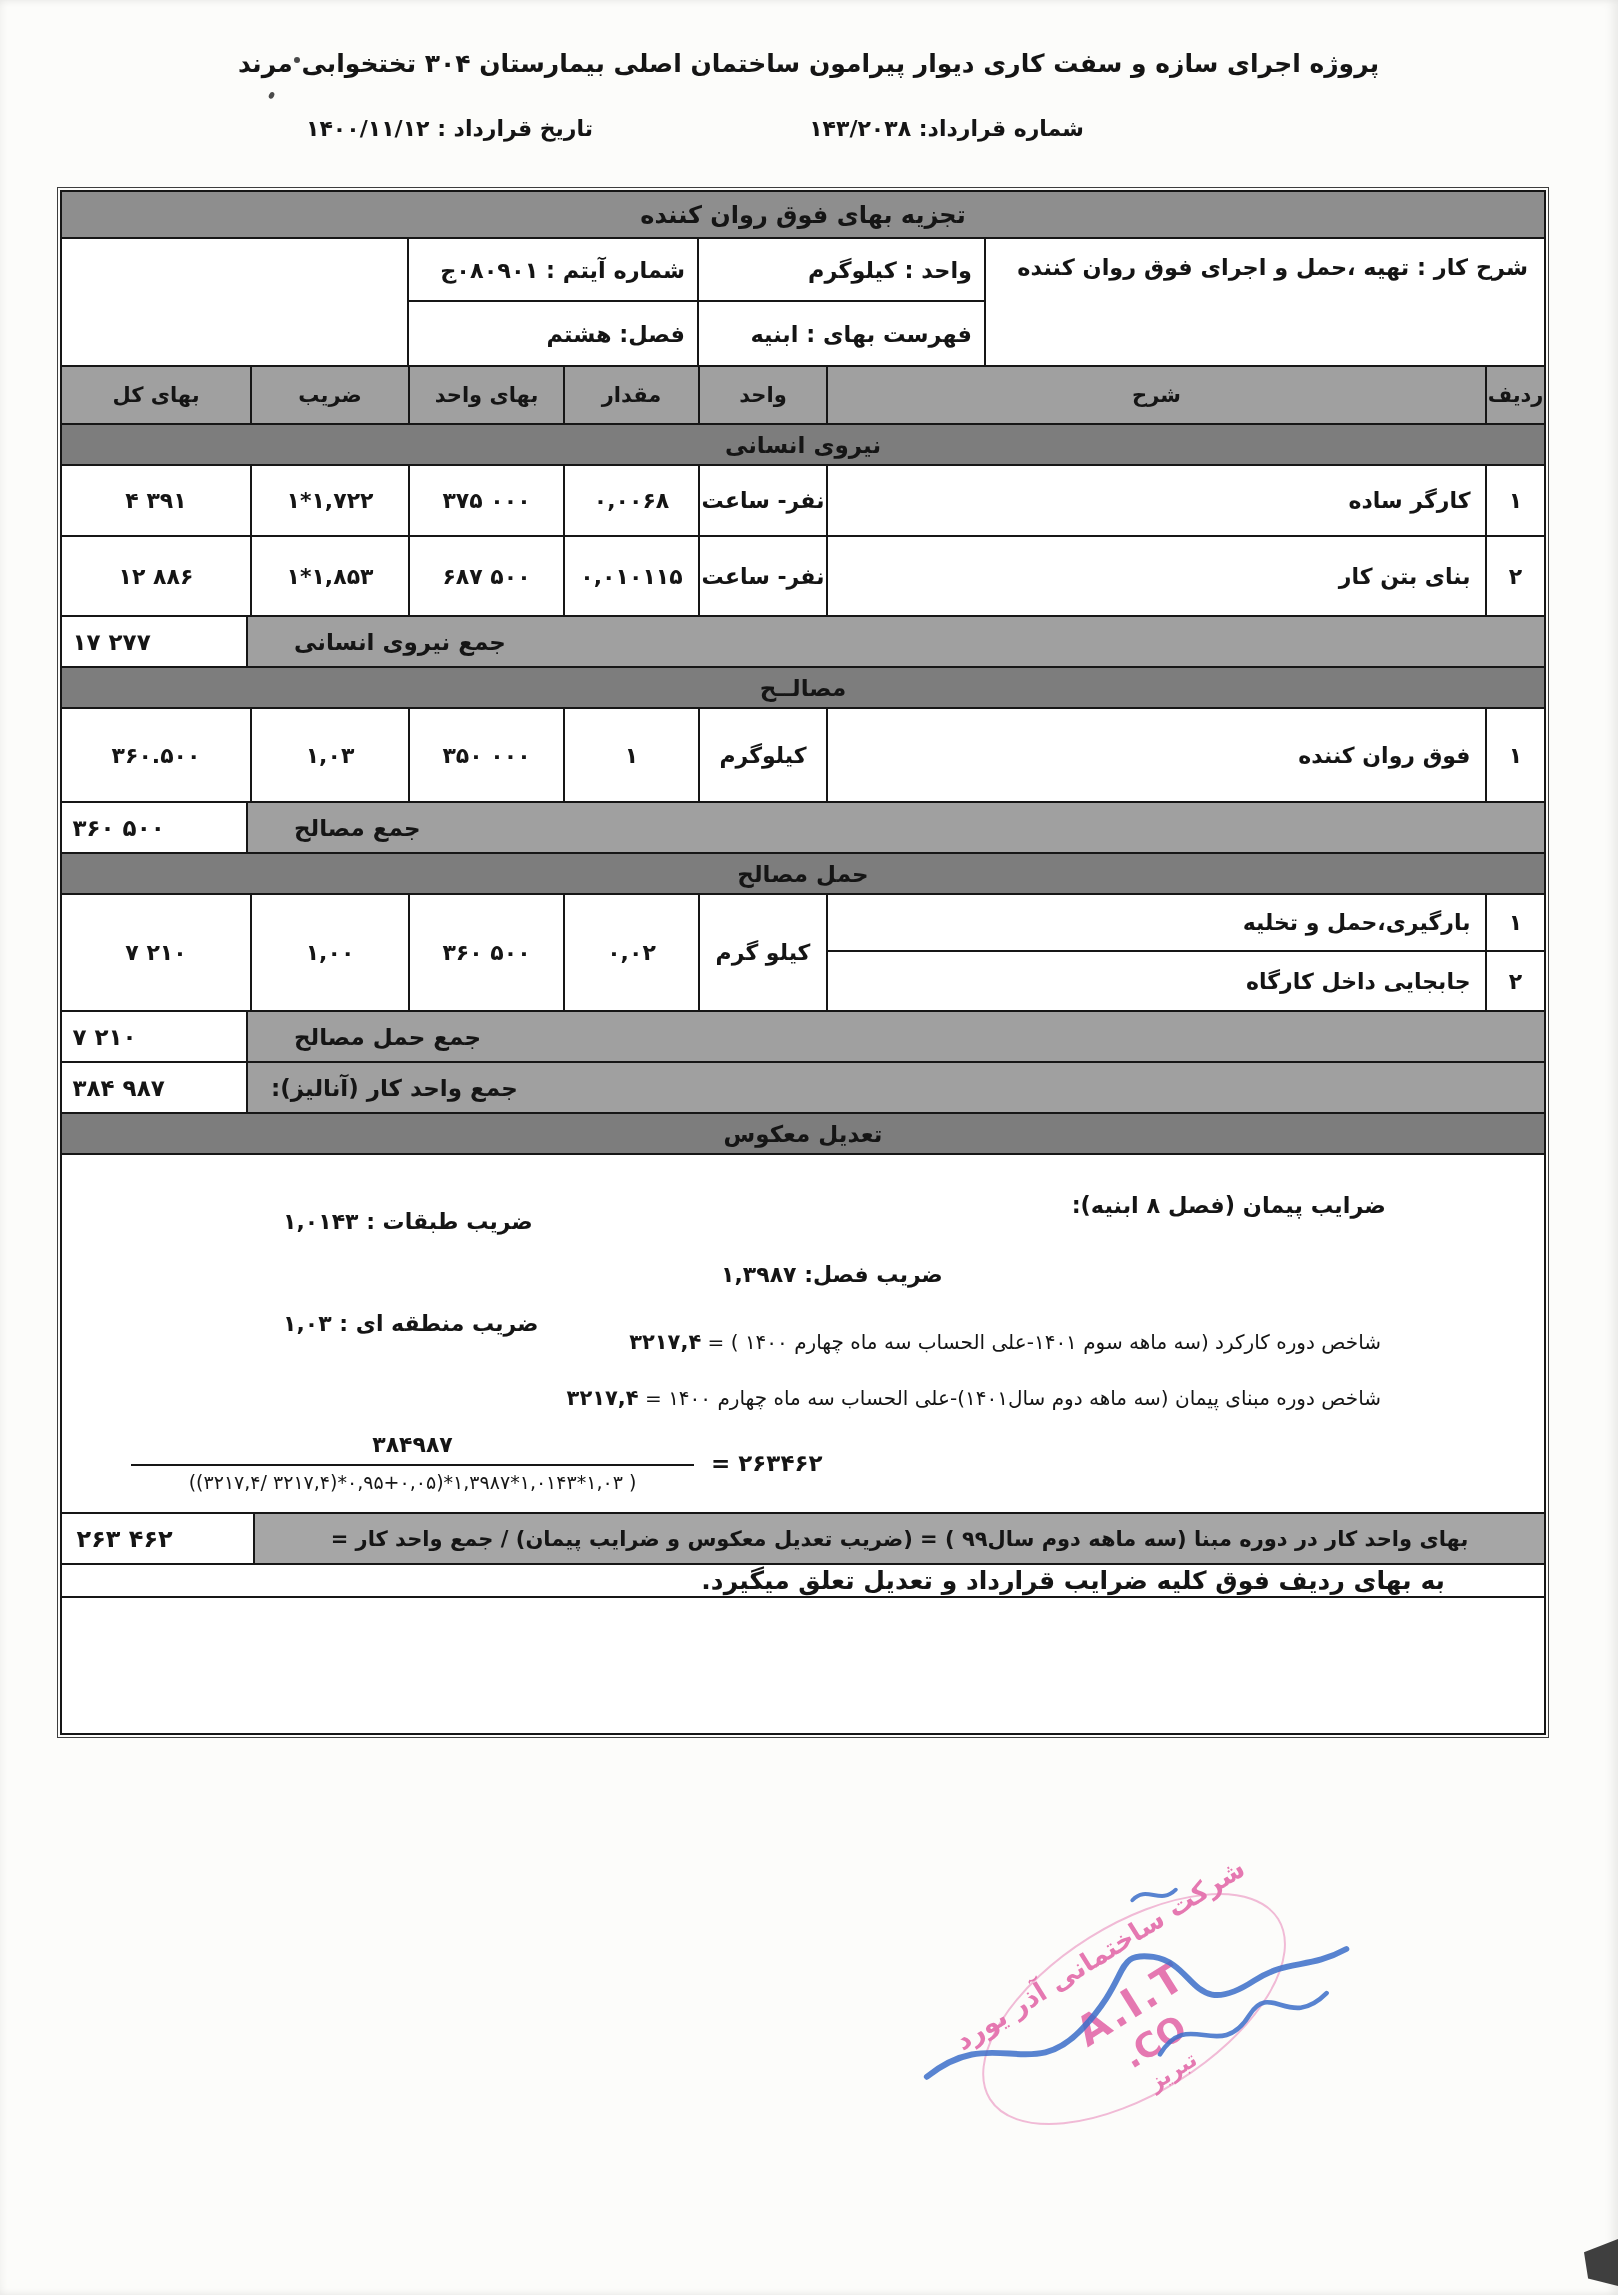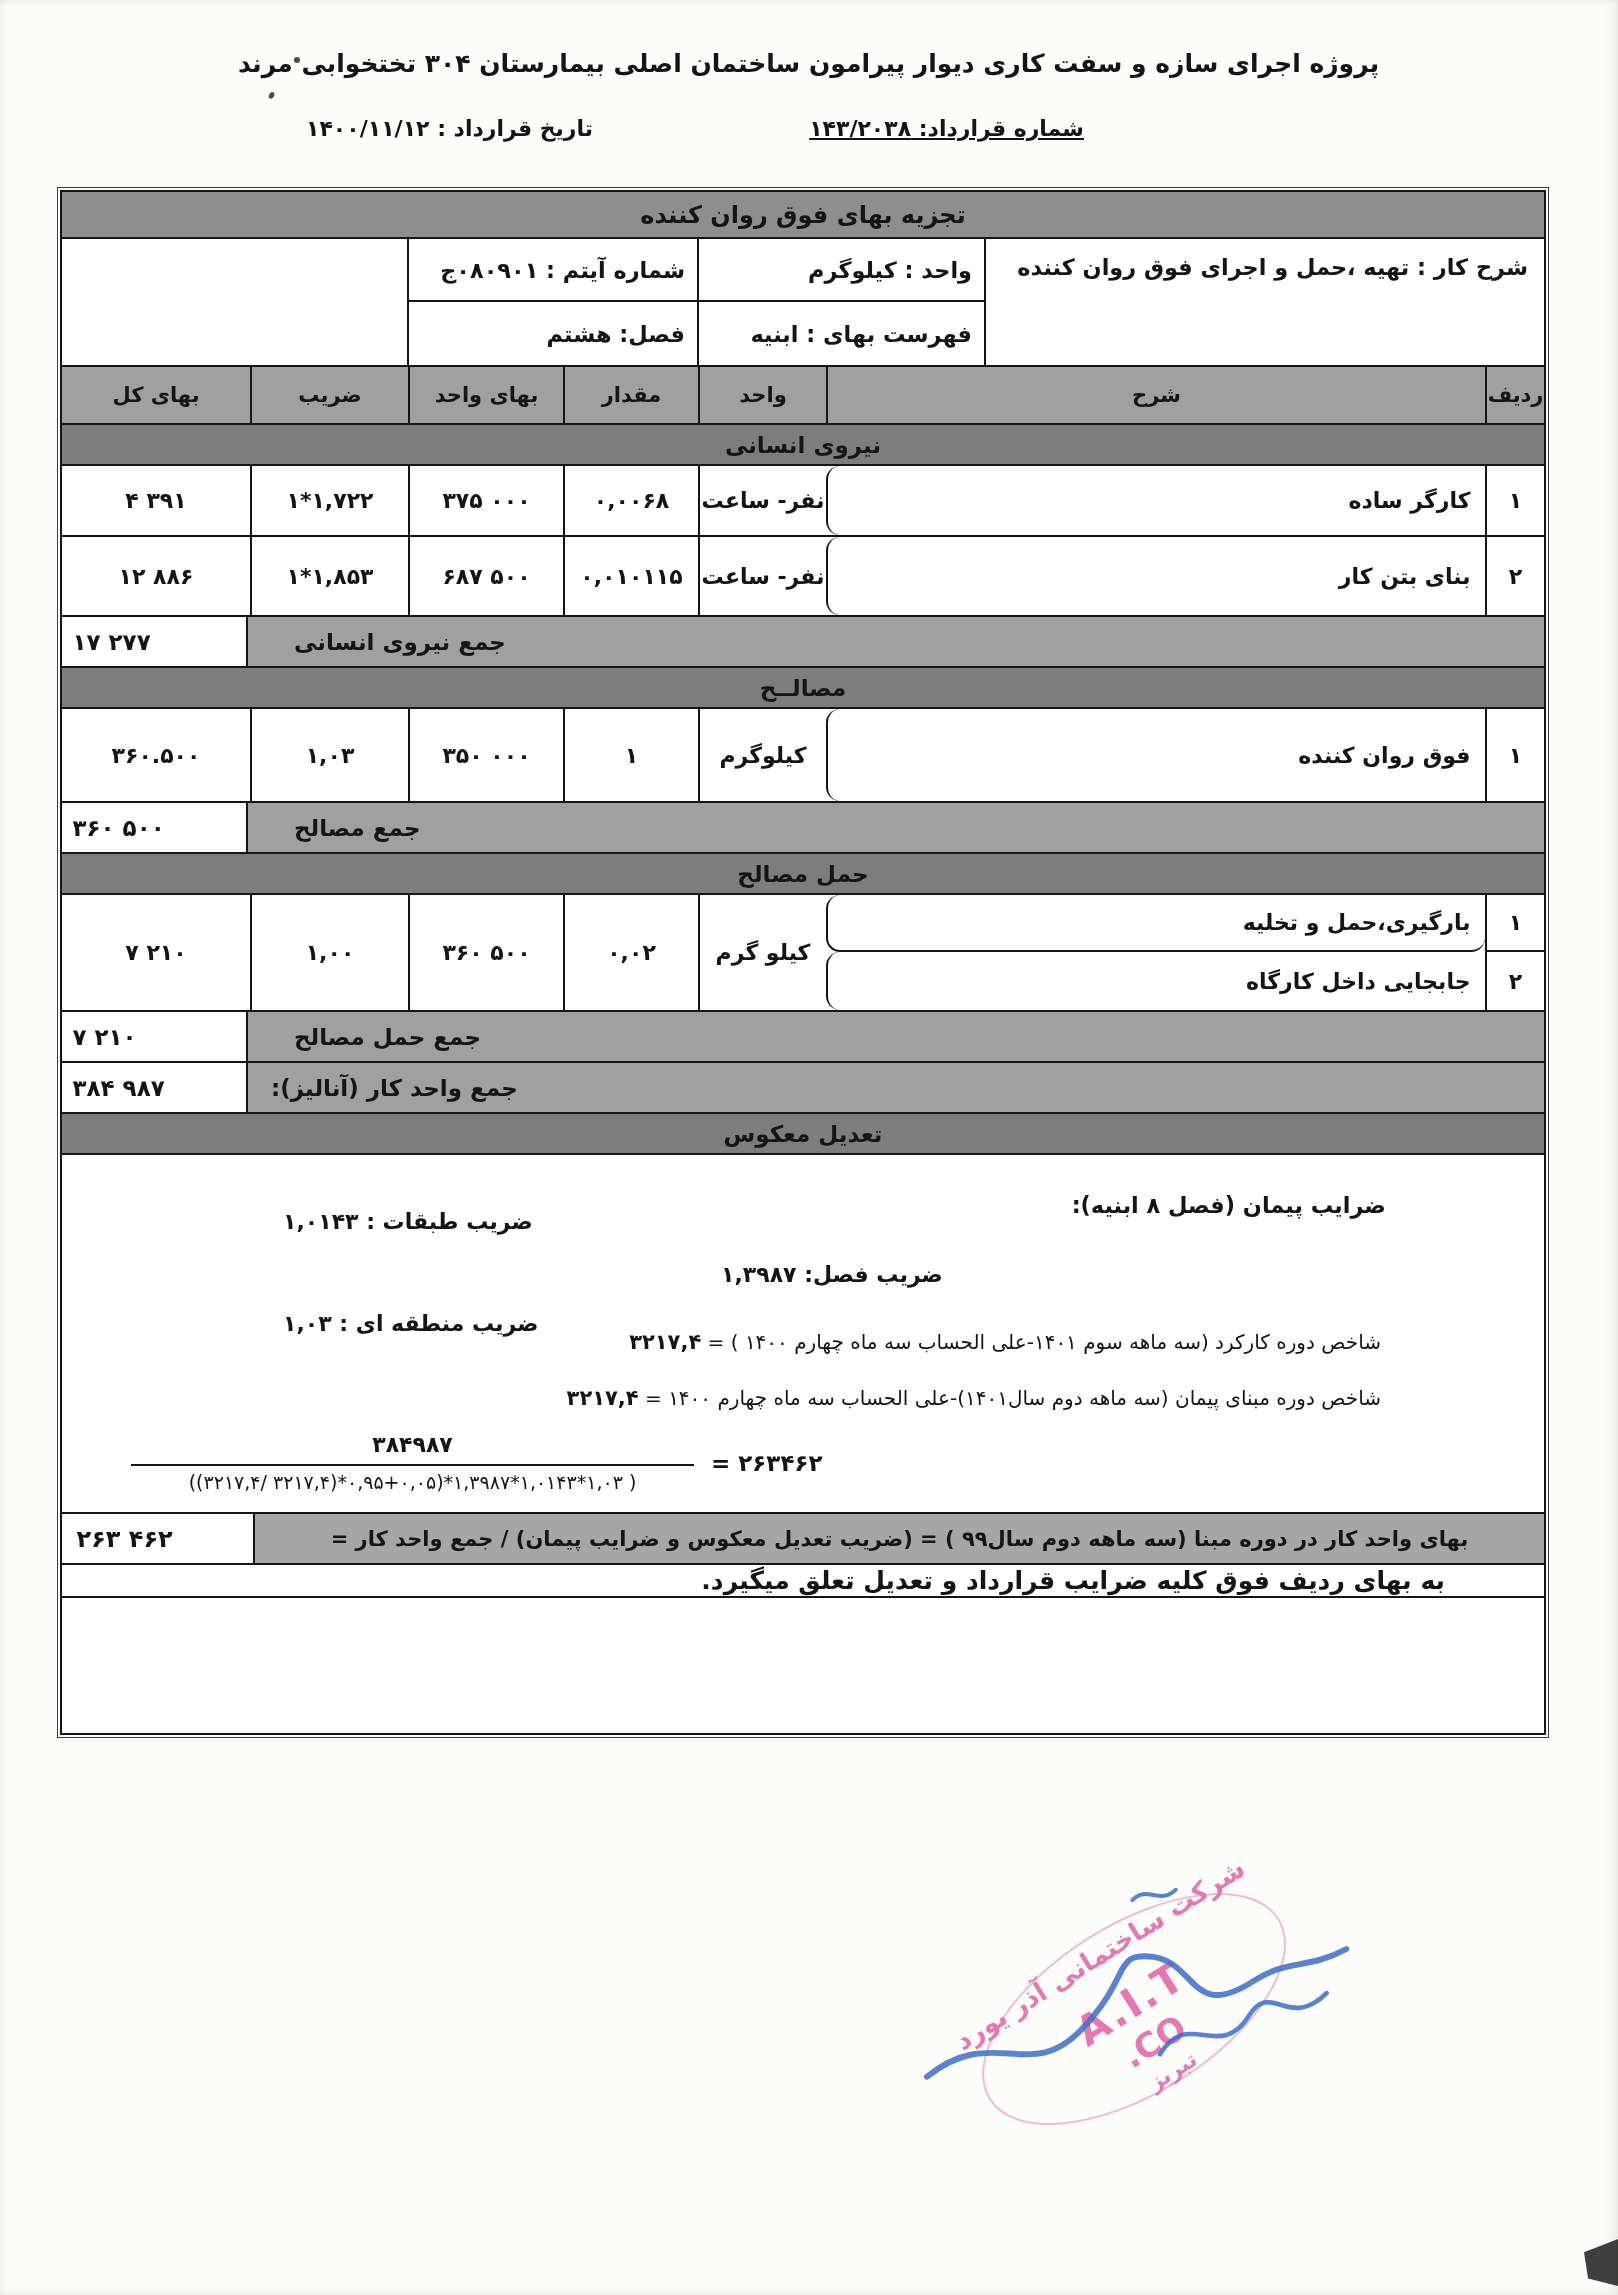--- a/index.html
+++ b/index.html
@@ -1,21 +1,21 @@
 <!DOCTYPE html>
 <html lang="fa" dir="rtl" style="font-size:10.5px"><head>
 <meta charset="utf-8">
 <style>
   *{box-sizing:border-box;margin:0;padding:0;}
   body{background:#d9d9d6;}
   .page{position:relative;width:1619px;height:2295px;margin:0 auto;background:#fcfcfa;
         font-family:"DejaVu Sans","Liberation Sans",sans-serif;color:#151515;direction:rtl;overflow:hidden;
         box-shadow:inset -5.3px 0 9.2px rgba(0,0,0,0.07), inset 4px 0 6.6px rgba(0,0,0,0.04);}
   .doc-title{position:absolute;top:49px;left:0;width:100%;text-align:center;font-size:25px;font-weight:bold;}
-  .contract-no{position:absolute;top:116px;right:534px;font-size:22px;font-weight:bold;white-space:nowrap;text-decoration:underline;}
+  .contract-no{position:absolute;top:116px;right:534px;font-size:22px;font-weight:bold;white-space:nowrap;}
   .contract-date{position:absolute;top:116px;right:1025px;font-size:22px;font-weight:bold;white-space:nowrap;}
   .scan-dot{position:absolute;background:#4a4a4a;border-radius:50%;}
   .dot1{left:295px;top:57px;width:6px;height:6px;}
   .dot2{left:270px;top:92px;width:5.3px;height:7.2px;transform:rotate(28deg);}
   .corner-fold{position:absolute;right:0;top:2239px;width:34px;height:47px;background:#2a2a2a;
                clip-path:polygon(100% 0,100% 100%,12% 84%,0 28%);opacity:.9;}
 
   .table-wrap{position:absolute;top:190px;left:61px;width:1486px;background:#fff;
               border:2.6px solid #161616;outline:1.3px solid #3d3d3d;outline-offset:2px;}
   .band{border-bottom:2px solid #161616;font-weight:bold;display:flex;align-items:center;justify-content:center;}
@@ -31,21 +31,21 @@
   .i-list{grid-column:2;grid-row:2;border-left:2px solid #161616;}
   .i-chapter{grid-column:3;grid-row:2;border-left:2px solid #161616;}
   .b2{grid-column:4;grid-row:2;}
 
   .grid7{display:grid;grid-template-columns:59px 659px 128px 135px 155px 158px 1fr;}
   .cols-head{border-bottom:2px solid #161616;background:#a0a0a0;}
   .hcell{height:56px;display:flex;align-items:center;justify-content:center;font-size:21px;font-weight:bold;border-left:2px solid #161616;}
   .row-grid{border-bottom:2px solid #161616;background:#fff;}
   .dcell{display:flex;align-items:center;justify-content:center;font-size:22px;font-weight:bold;border-left:2px solid #161616;}
   .no-bl{border-left:none !important;}
-  .c-desc{justify-content:flex-start;padding-right:14.5px;border-radius:14px;}
+  .c-desc{justify-content:flex-start;padding-right:14.5px;}
   .num{direction:ltr;unicode-bidi:isolate;}
   .r-h1{grid-auto-rows:69px;}
   .r-h2{grid-auto-rows:78px;}
   .r-mat{grid-auto-rows:92px;}
 
   .transport-grid{grid-template-rows:57px 58px;border-bottom:2px solid #161616;background:#fff;}
   .bb{border-bottom:2px solid #161616;}
   .t-no1{grid-column:1;grid-row:1;} .t-desc1{grid-column:2;grid-row:1;}
   .t-no2{grid-column:1;grid-row:2;} .t-desc2{grid-column:2;grid-row:2;}
   .t-unit{grid-column:3;grid-row:1/3;} .t-qty{grid-column:4;grid-row:1/3;}

